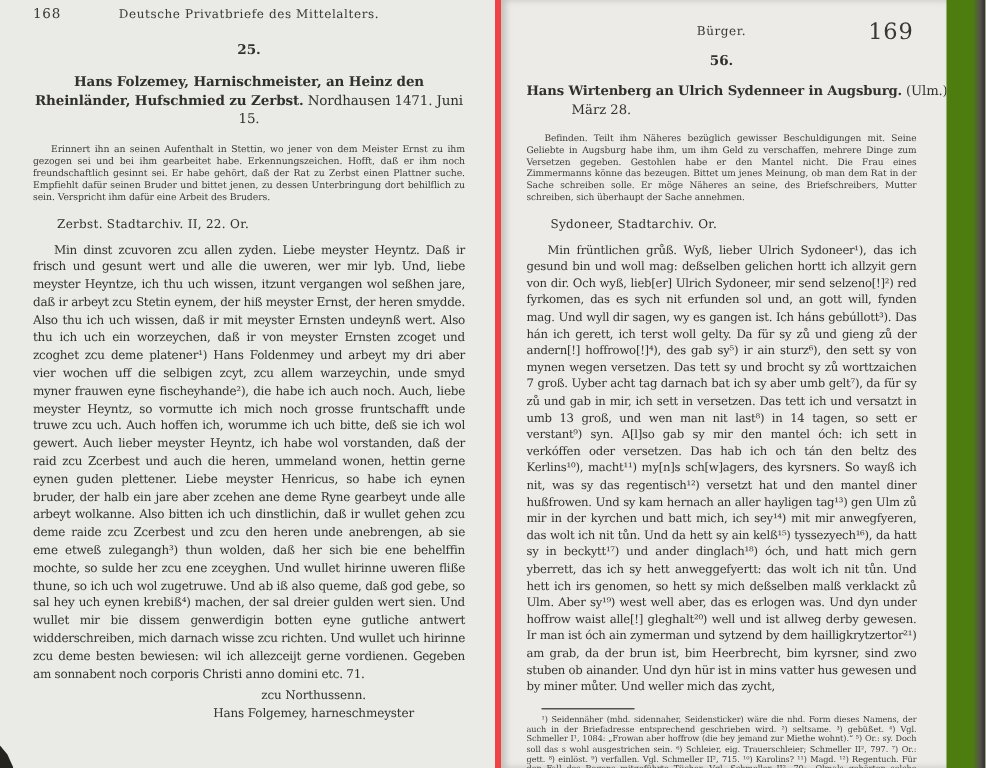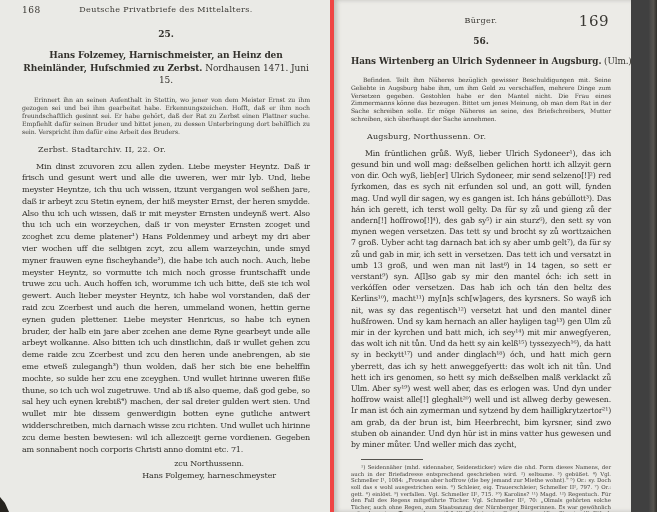--- a/index.html
+++ b/index.html
@@ -1,18 +1,18 @@
 <!DOCTYPE html>
 <html><head>
 <meta charset="utf-8">
 <style>
   html,body { margin:0; padding:0; background:#c9c8c4; }
   .spread {
     position:relative; width:657px; height:512px; overflow:hidden;
-    display:flex; background:#404040;
+    display:flex; background:#4d7c0f;
     font-family:"DejaVu Serif", serif; color:#33312c;
   }
   .page { position:relative; box-sizing:border-box; overflow:hidden; }
   .page-left  { width:330px; background:#eaeae6; padding:5px 20px 0 22px; }
   .page-right { width:301px; background:#ecebe7; padding:16px 20px 0 17px;
                 border-left:4px solid #ef4444;
                 box-shadow: inset 3px 0 4px rgba(110,108,104,0.35); }
   .header { position:relative; text-align:center; font-size:8px; line-height:10px; height:10px;
             letter-spacing:0.4px; color:#3a3833; }
   .pagenum-l { position:absolute; left:0; top:0; font-size:9px; letter-spacing:0.5px; }
@@ -88,24 +88,25 @@
 
     <div class="letternum">56.</div>
 
     <div class="title-row">
       <span>
         <span class="bold">Hans Wirtenberg an Ulrich Sydenneer in Augsburg.</span>
         <span class="plain">(Ulm.)</span>
       </span>
       <span class="plain">1472</span>
     </div>
+    <div class="title-date">März 28.</div>
 
     <p class="summary">Befinden. Teilt ihm Näheres bezüglich gewisser Beschuldigungen mit. Seine Geliebte in Augsburg habe ihm, um ihm Geld zu verschaffen, mehrere Dinge zum Versetzen gegeben. Gestohlen habe er den Mantel nicht. Die Frau eines Zimmermanns könne das bezeugen. Bittet um jenes Meinung, ob man dem Rat in der Sache schreiben solle. Er möge Näheres an seine, des Briefschreibers, Mutter schreiben, sich überhaupt der Sache annehmen.</p>
 
-    <p class="source">Augsburg, Northussenn.  Or.</p>
+    <p class="source">Sydoneer, Stadtarchiv.  Or.</p>
 
     <p class="body">Min früntlichen grůß. Wyß, lieber Ulrich Sydoneer¹), das ich gesund bin und woll mag: deßselben gelichen hortt ich allzyit gern von dir. Och wyß, lieb[er] Ulrich Sydoneer, mir send selzeno[!]²) red fyrkomen, das es sych nit erfunden sol und, an gott will, fynden mag. Und wyll dir sagen, wy es gangen ist. Ich háns gebúllott³). Das hán ich gerett, ich terst woll gelty. Da für sy zů und gieng zů der andern[!] hoffrowo[!]⁴), des gab sy⁵) ir ain sturz⁶), den sett sy von mynen wegen versetzen. Das tett sy und brocht sy zů worttzaichen 7 groß. Uyber acht tag darnach bat ich sy aber umb gelt⁷), da für sy zů und gab in mir, ich sett in versetzen. Das tett ich und versatzt in umb 13 groß, und wen man nit last⁸) in 14 tagen, so sett er verstant⁹) syn. A[l]so gab sy mir den mantel óch: ich sett in verkóffen oder versetzen. Das hab ich och tán den beltz des Kerlins¹⁰), macht¹¹) my[n]s sch[w]agers, des kyrsners. So wayß ich nit, was sy das regentisch¹²) versetzt hat und den mantel diner hußfrowen. Und sy kam hernach an aller hayligen tag¹³) gen Ulm zů mir in der kyrchen und batt mich, ich sey¹⁴) mit mir anwegfyeren, das wolt ich nit tůn. Und da hett sy ain kelß¹⁵) tyssezyech¹⁶), da hatt sy in beckytt¹⁷) und ander dinglach¹⁸) óch, und hatt mich gern yberrett, das ich sy hett anweggefyertt: das wolt ich nit tůn. Und hett ich irs genomen, so hett sy mich deßselben malß verklackt zů Ulm. Aber sy¹⁹) west well aber, das es erlogen was. Und dyn under hoffrow waist alle[!] gleghalt²⁰) well und ist allweg derby gewesen. Ir man ist óch ain zymerman und sytzend by dem hailligkrytzertor²¹) am grab, da der brun ist, bim Heerbrecht, bim kyrsner, sind zwo stuben ob ainander. Und dyn hür ist in mins vatter hus gewesen und by miner můter. Und weller mich das zycht,</p>
 
     <div class="fnsep"></div>
 
     <p class="footnotes">¹) Seidennäher (mhd. sidennaher, Seidensticker) wäre die nhd. Form dieses Namens, der auch in der Briefadresse entsprechend geschrieben wird. ²) seltsame. ³) gebüßet. ⁴) Vgl. Schmeller I¹, 1084: „Frowan aber hoffrow (die bey jemand zur Miethe wohnt).“ ⁵) Or.: sy. Doch soll das s wohl ausgestrichen sein. ⁶) Schleier, eig. Trauerschleier; Schmeller II², 797. ⁷) Or.: gett. ⁸) einlöst. ⁹) verfallen. Vgl. Schmeller II², 715. ¹⁰) Karolins? ¹¹) Magd. ¹²) Regentuch. Für den Fall des Regens mitgeführte Tücher. Vgl. Schmeller II², 70: „Olmals gehörten solche Tücher, auch ohne Regen, zum Staatsanzug der Nürnberger Bürgerinnen. Es war gewöhnlich grün, bey einer Trauer aber weiß.“ ¹³) Dahinter im Or.: dem sey. ¹⁴) sollte sie. ¹⁵) Kölsch (Kölnisch), Kölner Leinwand, Leinenzeug zu Betten. Schmeller I¹, 800: „gewöhnlich weiß und blau aber weiß und nach gewürfelte Art Leinwand“. ¹⁶) Kissenüberzug (zieche). ¹⁷) = Bedeckt, Socken. Vgl. Fischer, Schwäb. Wb. I, 742. ¹⁸) Dinglach, Ding, Habe, Gerät. Vgl. Fischer a. a. O. II, 937. ¹⁹) Or.: syn. Doch kann s ausgestrichen sein. ²⁰) Gelegenheit. ²¹) Heiligkreuztor in Augsburg.</p>
   </div>
 
   <div class="edge-right"></div>
 </div>

